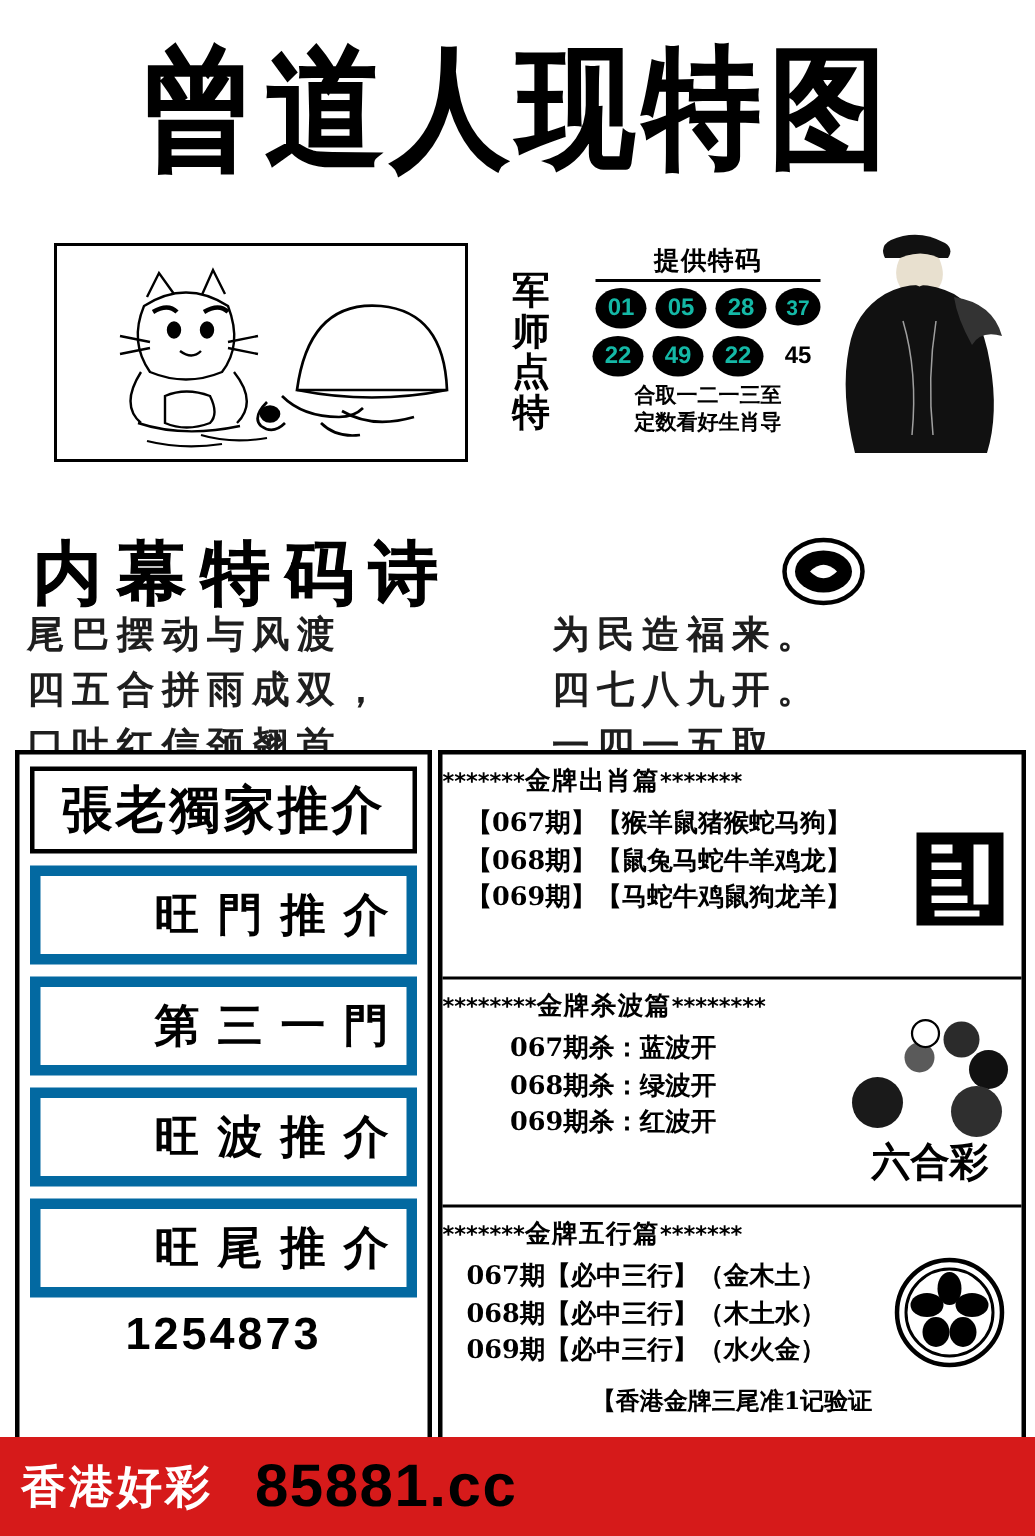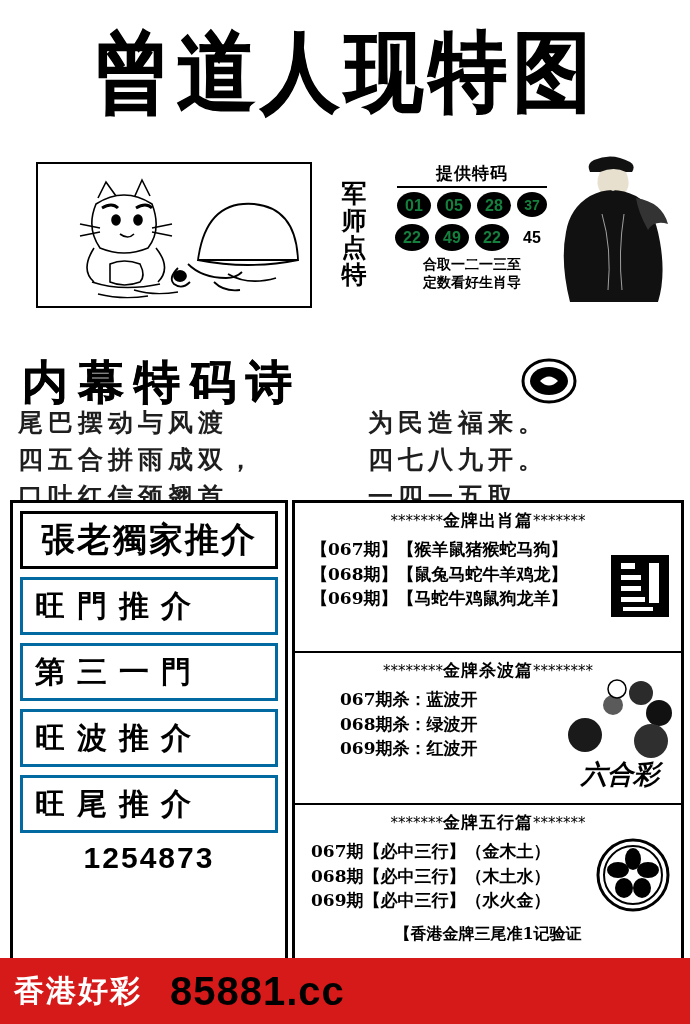--- a/index.html
+++ b/index.html
@@ -51,21 +51,21 @@
   .codebox .hdr{
     text-align:center;font-weight:bold;font-size:17px;
     font-family:"DejaVu Serif", serif;
     letter-spacing:1px;
     border-bottom:2px solid #000;padding-bottom:1px;
     width:150px;margin:0 auto 4px auto;
   }
   .balls{display:flex;justify-content:center;gap:6px;margin-bottom:5px;}
   .ball{
     width:34px;height:27px;border-radius:50%;
-    background:#000;color:#15803d;font-weight:bold;font-size:16px;
+    background:#000;color:#14b8a6;font-weight:bold;font-size:16px;
     font-family:"Liberation Sans", sans-serif;
     display:flex;align-items:center;justify-content:center;
   }
   .ball.sm{width:30px;height:25px;font-size:14px;}
   .ball.plain{background:transparent;color:#000;border:none;}
   .codebox .note{
     text-align:center;font-weight:bold;font-size:14px;line-height:1.25;
     font-family:"DejaVu Serif", serif;
   }
 
@@ -101,42 +101,42 @@
   }
   .lp-head{
     margin:8px 7px 6px 7px;border:3px solid #000;height:52px;
     display:flex;align-items:center;justify-content:center;
   }
   .lp-head span{
     font-family:"DejaVu Serif", serif;
     font-weight:bold;font-size:34px;letter-spacing:2px;
   }
   .lp-row{
-    margin:8px 7px;border:3px solid #0369a1;height:52px;
-    display:flex;align-items:center;justify-content:flex-start;
+    margin:8px 7px;border:7px solid #0369a1;height:52px;
+    display:flex;align-items:center;justify-content:flex-end;
   }
   .lp-row span{
     font-family:"DejaVu Serif", serif;
     font-weight:bold;font-size:30px;letter-spacing:12px;
     padding-left:12px;
   }
   .lp-row.small span{font-size:28px;letter-spacing:16px;}
   .lp-foot{
     text-align:center;font-family:"Liberation Sans", sans-serif;
     font-weight:bold;font-size:30px;letter-spacing:2px;margin-top:5px;
   }
 
   
   .right-panel{
     position:absolute;left:292px;top:500px;width:386px;height:470px;
     border:3px solid #000;background:#fff;
   }
   .rp-banner{
-    text-align:center;font-family:"DejaVu Sans", sans-serif;
-    font-weight:normal;font-size:15px;letter-spacing:0px;
+    text-align:left;font-family:"DejaVu Sans", sans-serif;
+    font-weight:bold;font-size:15px;letter-spacing:0px;
     padding:6px 0 3px 0;
     white-space:nowrap;
   }
   .rp-banner b{font-family:"DejaVu Serif", serif;font-size:17px;letter-spacing:1px;}
   .rp-sec{
     position:relative;border-bottom:2px solid #000;
   }
   .rp-sec:last-child{border-bottom:none;}
   .rp-lines{padding:2px 0 6px 16px;}
   .rp-line{
@@ -332,21 +332,21 @@
 
     <div class="rp-sec" style="height:150px;">
       <div class="rp-banner">
         <span>********</span><b>金牌杀波篇</b><span>********</span>
       </div>
       <div class="rp-lines center">
         <div class="rp-line">067期杀：蓝波开</div>
         <div class="rp-line">068期杀：绿波开</div>
         <div class="rp-line">069期杀：红波开</div>
       </div>
-      <div class="art" style="top:26px;right:6px;width:120px;font-style:italic;">
+      <div class="art" style="top:26px;right:6px;width:120px;">
         <svg width="120" height="116" viewBox="0 0 120 116">
           <circle cx="86" cy="14" r="12" fill="#2b2b2b"></circle>
           <circle cx="58" cy="26" r="10" fill="#5a5a5a"></circle>
           <circle cx="104" cy="34" r="13" fill="#111"></circle>
           <circle cx="30" cy="56" r="17" fill="#1a1a1a"></circle>
           <circle cx="96" cy="62" r="17" fill="#2f2f2f"></circle>
           <circle cx="62" cy="10" r="9" fill="#fff" stroke="#000" stroke-width="1.5"></circle>
           <text x="26" y="104" font-family="DejaVu Serif, serif" font-size="26" font-weight="bold" fill="#000">六合彩</text>
         </svg>
       </div>

